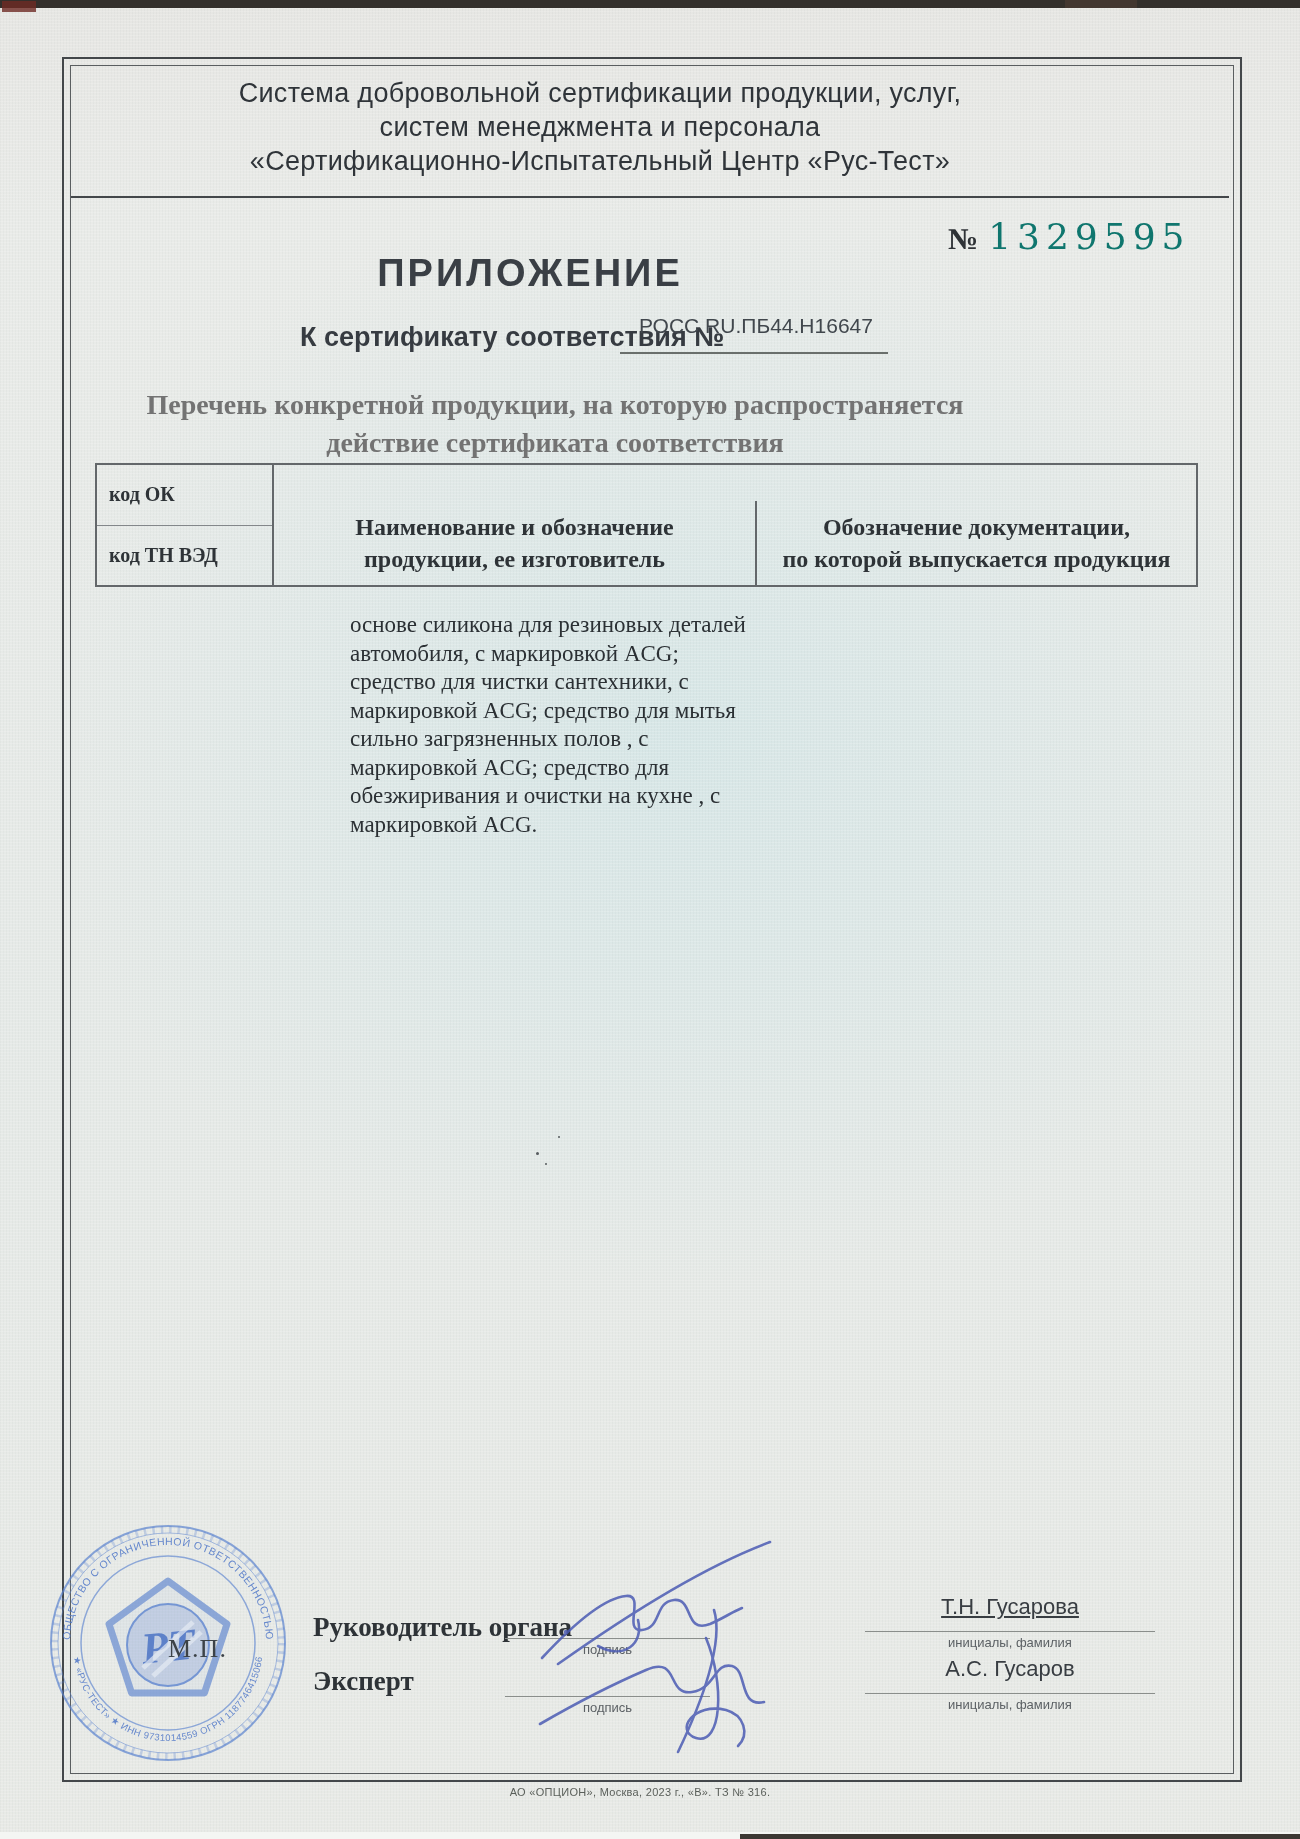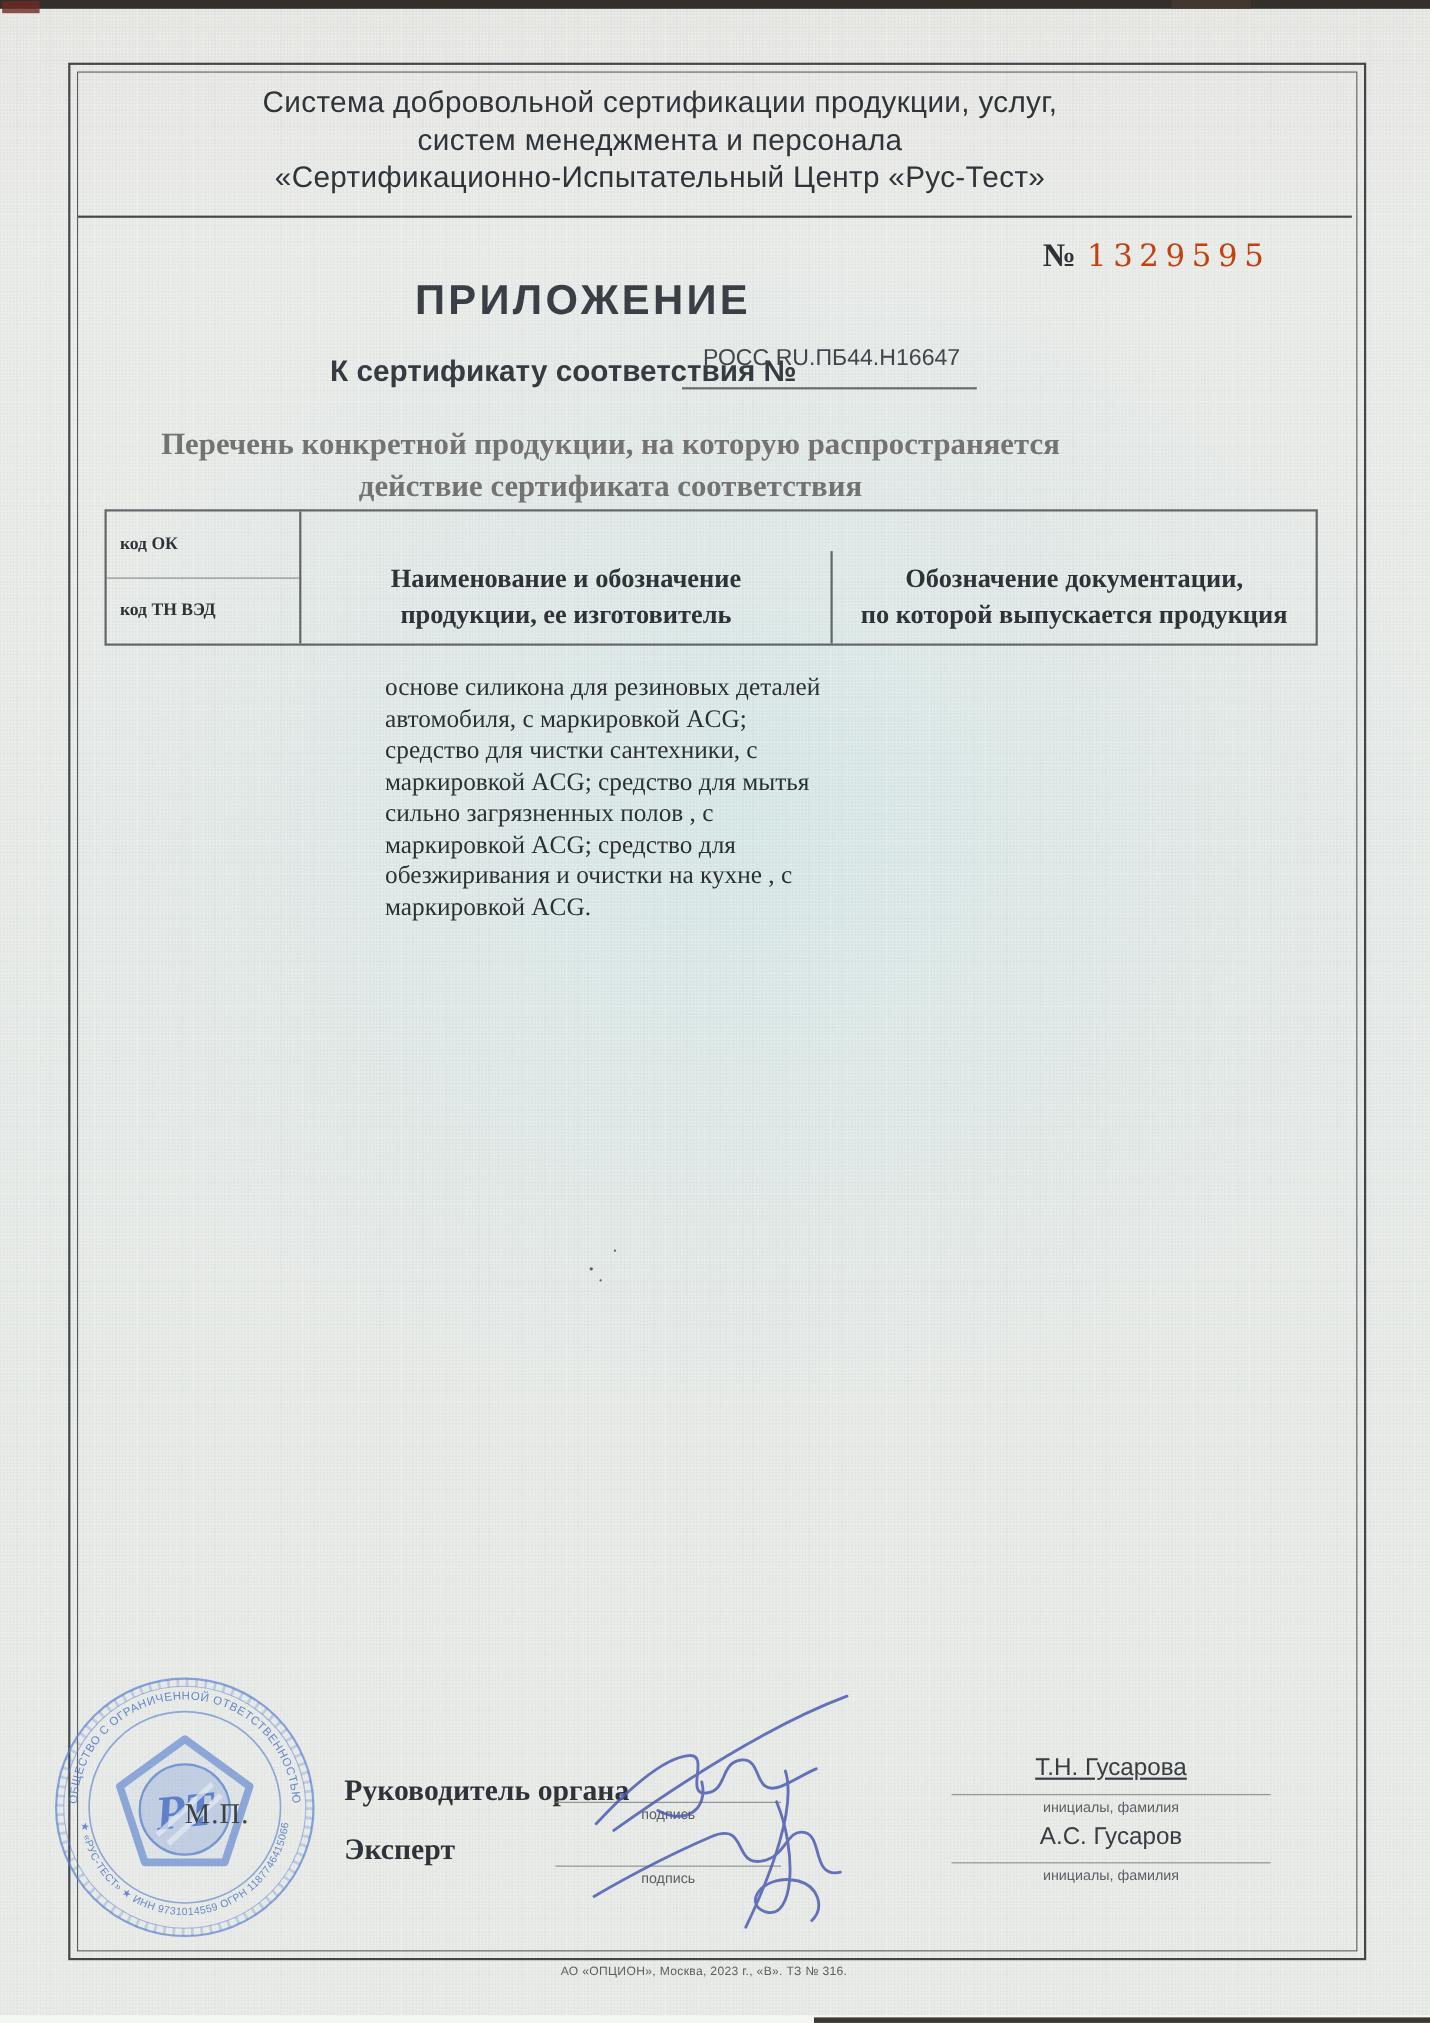--- a/index.html
+++ b/index.html
@@ -33,36 +33,36 @@
 
   .frame-outer { left:62px; top:57px; width:1176px; height:1721px; border:2px solid #43474a; }
   .frame-inner { position:absolute; left:6px; top:6px; right:6px; bottom:6px; border:1px solid #5a5e60; }
 
   .header { left:0; top:76px; width:1120px; text-align:center;
     font-size:27px; line-height:34px; color:#2f3439; letter-spacing:.3px;padding-left:40px; }
   .header-rule { left:71px; top:196px; width:1158px; border-top:2px solid #43474a; }
 
   .serial { left:948px; top:216px; white-space:nowrap; }
   .serial-no { font-family:"Liberation Serif", serif; font-weight:700; font-size:30px; color:#2e3236; }
-  .serial-digits { font-family:"DejaVu Serif", serif; font-size:28px; color:#c2410c; letter-spacing:6px; margin-left:10px; }
+  .serial-digits { font-family:"DejaVu Serif", serif; font-size:36px; color:#0f766e; letter-spacing:6px; margin-left:10px; }
 
   .title { left:0; top:252px; width:1060px; text-align:center;
     font-weight:bold; font-size:38px; letter-spacing:3px; color:#3a3f45; }
 
   .cert-label { left:300px; top:322px; font-size:27px; font-weight:bold; color:#363b41; }
   .cert-value { left:622px; top:314px; width:268px; text-align:center; font-size:21px; color:#41474d; }
   .cert-underline { left:620px; top:352px; width:268px; border-top:2px solid #6a6f6c; }
 
   .desc { left:100px; top:386px; width:910px; text-align:center; white-space:pre-line;
     font-family:"Liberation Serif", serif; font-weight:bold; font-size:28px; line-height:38px; color:#737373; }
 
   .ptable { left:95px; top:463px; width:1103px; height:124px; border:2px solid #63676a; display:flex; box-sizing:border-box; }
   .t-col1 { width:177px; border-right:2px solid #63676a; display:flex; flex-direction:column; box-sizing:border-box; }
   .t-col1 .cell { flex:1; display:flex; align-items:center; padding-left:12px;
-    font-family:"Liberation Serif", serif; font-weight:bold; font-size:16px; color:#2e3337; }
+    font-family:"Liberation Serif", serif; font-weight:bold; font-size:20px; color:#2e3337; }
   .t-col1 .cell.top { border-bottom:1px solid #83878a; }
   .t-col2 { width:483px; border-right:2px solid #63676a; box-sizing:border-box; }
   .t-col2, .t-col3 { display:flex; align-items:center; justify-content:center; text-align:center; white-space:pre-line;
     font-family:"Liberation Serif", serif; font-weight:bold; font-size:24px; line-height:32px; color:#2e3337;margin-top:36px; }
   .t-col3 { flex:1; }
 
   .product { left:350px; top:611px; width:440px; white-space:pre-line;
     font-family:"Liberation Serif", serif; font-size:23px; line-height:28.5px; color:#2b3034; }
 
   .role { font-family:"Liberation Serif", serif; font-weight:bold; font-size:27px; color:#2e3337; white-space:nowrap; }

